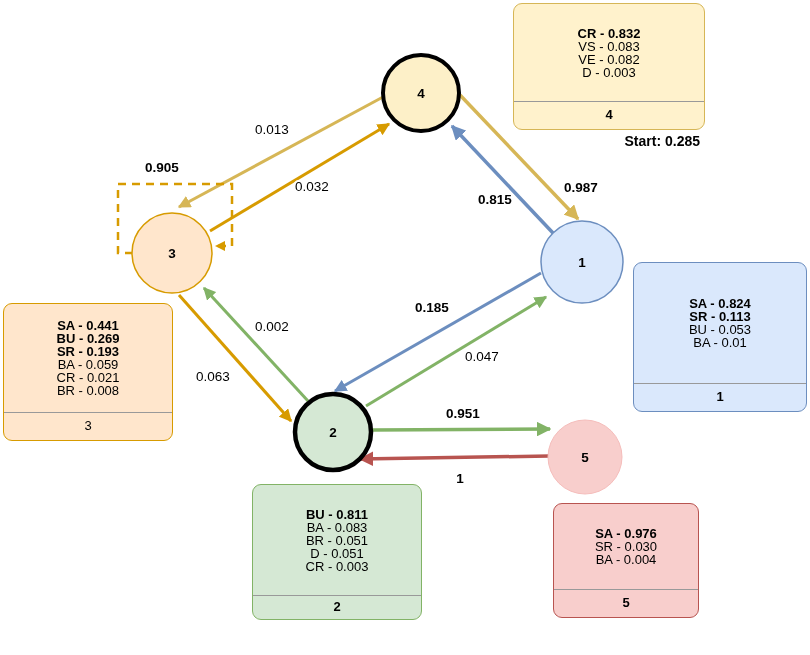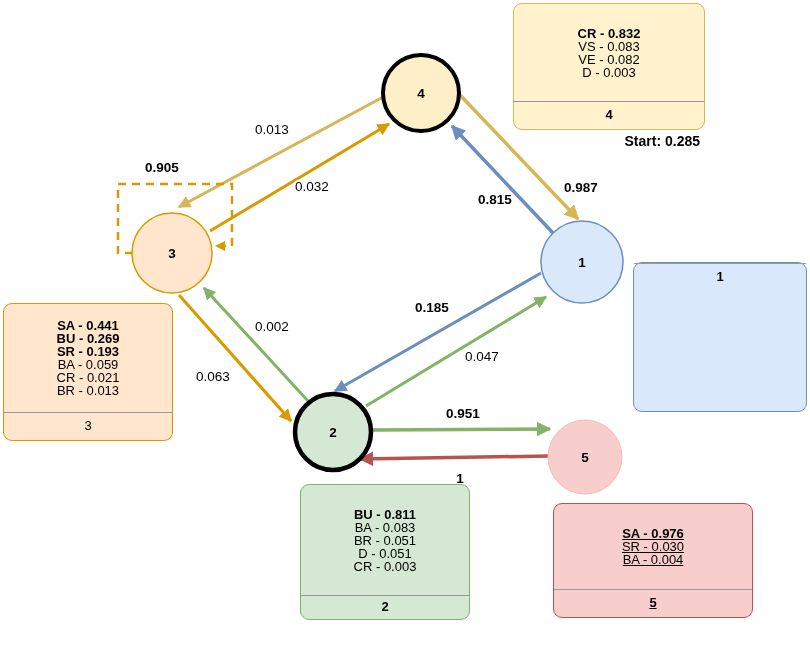--- a/index.html
+++ b/index.html
@@ -91,47 +91,53 @@
       <div class="row bold">CR - 0.832</div>
       <div class="row">VS - 0.083</div>
       <div class="row">VE - 0.082</div>
       <div class="row">D - 0.003</div>
     </div>
     <div class="box-footer bold">4</div>
   </div>
   <div class="start-label" style="left:505px;top:133px;width:195px;">Start: 0.285</div>
 
   <div class="box" style="left:633px;top:262px;width:174px;height:150px;--bg:#dae8fc;--bd:#6c8ebf;">
+    <div class="box-rows">
+      <div class="row bold">SA - 0.824</div>
+      <div class="row bold">SR - 0.113</div>
+      <div class="row">BU - 0.053</div>
+      <div class="row">BA - 0.01</div>
+    </div>
     <div class="box-footer bold">1</div>
   </div>
 
   <div class="box" style="left:3px;top:303px;width:170px;height:138px;--bg:#ffe6cc;--bd:#d79b00;">
     <div class="box-rows">
       <div class="row bold">SA - 0.441</div>
       <div class="row bold">BU - 0.269</div>
       <div class="row bold">SR - 0.193</div>
       <div class="row">BA - 0.059</div>
       <div class="row">CR - 0.021</div>
-      <div class="row">BR - 0.013</div>
+      <div class="row">BR - 0.008</div>
     </div>
     <div class="box-footer">3</div>
   </div>
 
-  <div class="box" style="left:252px;top:484px;width:170px;height:136px;margin-left:48px;--bg:#d5e8d4;--bd:#82b366;">
+  <div class="box" style="left:252px;top:484px;width:170px;height:136px;--bg:#d5e8d4;--bd:#82b366;">
     <div class="box-rows">
       <div class="row bold">BU - 0.811</div>
       <div class="row">BA - 0.083</div>
       <div class="row">BR - 0.051</div>
       <div class="row">D - 0.051</div>
       <div class="row">CR - 0.003</div>
     </div>
     <div class="box-footer bold" style="padding:4px 0 6px;">2</div>
   </div>
 
-  <div class="box" style="left:553px;top:503px;width:200px;height:115px;text-decoration:underline;--bg:#f8cecc;--bd:#b85450;">
+  <div class="box" style="left:553px;top:503px;width:146px;height:115px;--bg:#f8cecc;--bd:#b85450;">
     <div class="box-rows">
       <div class="row bold">SA - 0.976</div>
       <div class="row">SR - 0.030</div>
       <div class="row">BA - 0.004</div>
     </div>
     <div class="box-footer bold">5</div>
   </div>
 
 </div>
 

